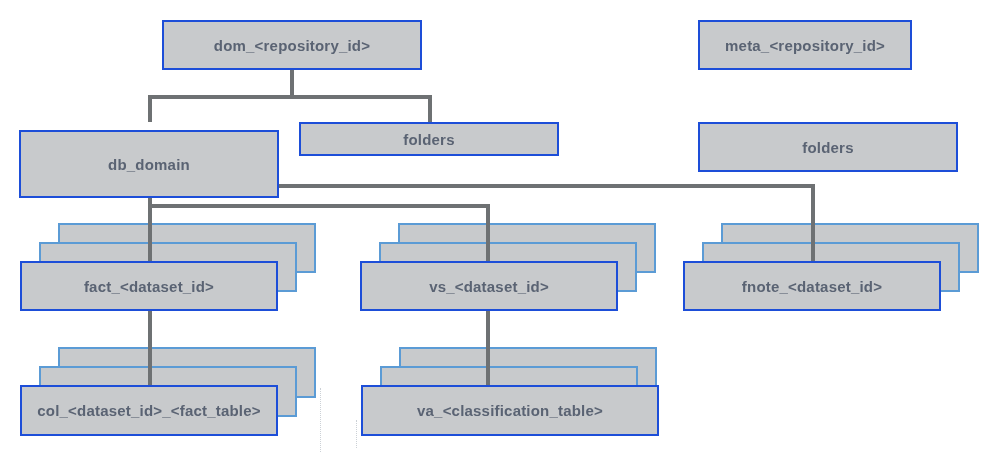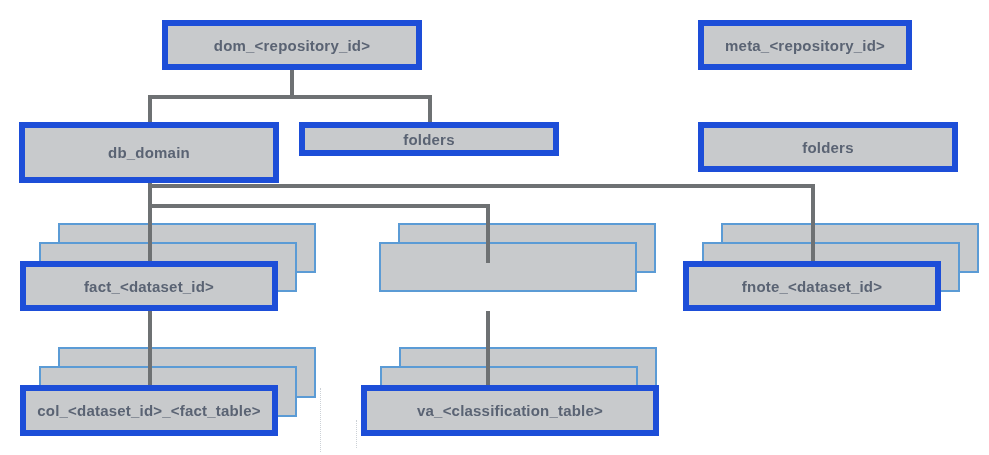--- a/index.html
+++ b/index.html
@@ -12,21 +12,21 @@
     width: 989px;
     height: 455px;
     background: #ffffff;
     overflow: hidden;
     font-family: "Liberation Sans", sans-serif;
   }
   .node {
     position: absolute;
     box-sizing: border-box;
     background: #c8cacc;
-    border: 6px solid #1d4ed8;
+    border: 2px solid #1d4ed8;
     display: flex;
     align-items: center;
     justify-content: center;
     font-weight: bold;
     font-size: 15px;
     color: #5a6373;
     letter-spacing: 0.2px;
     z-index: 3;
     white-space: nowrap;
   }
@@ -49,21 +49,21 @@
     position: absolute;
     width: 0;
     border-left: 1px dotted #ccd1d6;
     z-index: 0;
   }
 
   
   #node-dom     { left: 162px; top: 20px;  width: 260px; height: 50px; }
   #node-meta    { left: 698px; top: 20px;  width: 214px; height: 50px; }
   
-  #node-db      { left: 19px;  top: 122px; width: 260px; height: 61px; }
+  #node-db      { left: 19px;  top: 130px; width: 260px; height: 68px; }
   #node-folders { left: 299px; top: 122px; width: 260px; height: 34px; }
   #node-keyword { left: 698px; top: 122px; width: 260px; height: 50px; }
   
   #node-fact    { left: 20px;  top: 261px; width: 258px; height: 50px; }
   #node-vs      { left: 360px; top: 261px; width: 258px; height: 50px; }
   #node-fnote   { left: 683px; top: 261px; width: 258px; height: 50px; }
   
   #node-col     { left: 20px;  top: 385px; width: 258px; height: 51px; }
   #node-va      { left: 361px; top: 385px; width: 298px; height: 51px; }
 
@@ -119,20 +119,21 @@
   <div class="node" id="node-db">db_domain</div>
   <div class="node" id="node-folders">folders</div>
   <div class="node" id="node-keyword">folders</div>
 
   <div class="layer" id="fact-l3"></div>
   <div class="layer" id="fact-l2"></div>
   <div class="node" id="node-fact">fact_&lt;dataset_id&gt;</div>
 
   <div class="layer" id="vs-l3"></div>
   <div class="layer" id="vs-l2"></div>
+  <div class="node" id="node-vs">vs_&lt;dataset_id&gt;</div>
 
   <div class="layer" id="fnote-l3"></div>
   <div class="layer" id="fnote-l2"></div>
   <div class="node" id="node-fnote">fnote_&lt;dataset_id&gt;</div>
 
   <div class="layer tall" id="col-l3"></div>
   <div class="layer tall" id="col-l2"></div>
   <div class="node" id="node-col">col_&lt;dataset_id&gt;_&lt;fact_table&gt;</div>
 
   <div class="layer tall" id="va-l3"></div>

